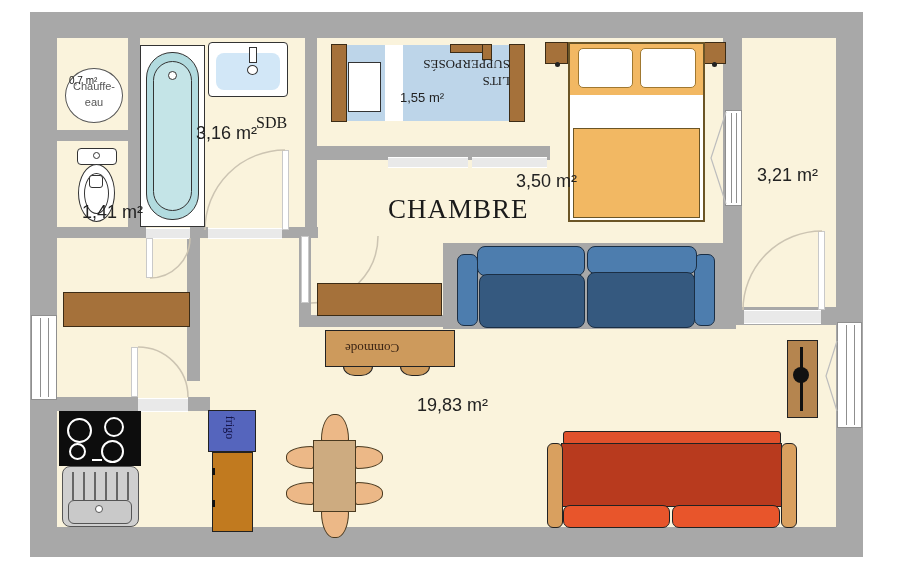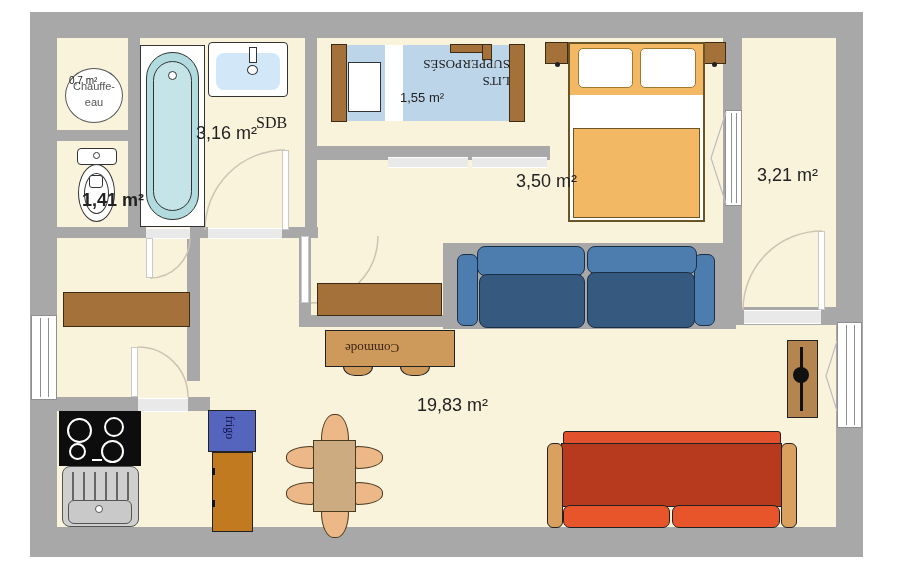--- a/index.html
+++ b/index.html
@@ -167,24 +167,25 @@
   <div class="furn" style="left:321px;top:510px;width:28px;height:28px;background:#ecb887;border:1.5px solid #4a3a20;border-radius:3px 3px 50% 50% / 3px 3px 100% 100%;"></div>
   <div class="furn" style="left:286px;top:446px;width:28px;height:23px;background:#ecb887;border:1.5px solid #4a3a20;border-radius:100% 3px 3px 100% / 50% 3px 3px 50%;"></div>
   <div class="furn" style="left:286px;top:482px;width:28px;height:23px;background:#ecb887;border:1.5px solid #4a3a20;border-radius:100% 3px 3px 100% / 50% 3px 3px 50%;"></div>
   <div class="furn" style="left:355px;top:446px;width:28px;height:23px;background:#ecb887;border:1.5px solid #4a3a20;border-radius:3px 100% 100% 3px / 3px 50% 50% 3px;"></div>
   <div class="furn" style="left:355px;top:482px;width:28px;height:23px;background:#ecb887;border:1.5px solid #4a3a20;border-radius:3px 100% 100% 3px / 3px 50% 50% 3px;"></div>
   <div class="furn" style="left:313px;top:440px;width:43px;height:72px;background:#cdab80;border:1.5px solid #4a3a20;"></div>
 
   <div class="lbl" style="left:65px;top:80px;width:58px;text-align:center;font-size:11px;color:#555;">Chauffe-</div>
   <div class="lbl" style="left:65px;top:96px;width:58px;text-align:center;font-size:11px;color:#555;">eau</div>
   <div class="lbl area" style="left:69px;top:75px;font-size:10px;">0,7 m²</div>
-  <div class="lbl area" style="left:82px;top:190px;font-weight:bold;">1,41 m²</div>
+  <div class="lbl area" style="left:82px;top:202px;">1,41 m²</div>
   <div class="lbl area" style="left:196px;top:123px;">3,16 m²</div>
   <div class="lbl serif" style="left:256px;top:114px;font-size:16px;">SDB</div>
   <div class="lbl flip serif" style="left:400px;top:55px;width:110px;font-size:13px;line-height:1.3;white-space:normal;text-align:left;color:#222;">LITS SUPPERPOSÉS</div>
   <div class="lbl area" style="left:400px;top:90px;font-size:13px;">1,55 m²</div>
+  <div class="lbl serif" style="left:388px;top:194px;font-size:27px;letter-spacing:1px;">CHAMBRE</div>
   <div class="lbl area" style="left:516px;top:171px;">3,50 m²</div>
   <div class="lbl area" style="left:757px;top:165px;">3,21 m²</div>
   <div class="lbl area" style="left:417px;top:395px;">19,83 m²</div>
   <div class="lbl flip serif" style="left:345px;top:340px;font-size:13px;color:#3a2414;">Commode</div>
   <div class="lbl serif" style="left:218px;top:420px;font-size:12px;color:#15154a;transform:rotate(90deg);transform-origin:center;">frigo</div>
 
 </div>
 
 </body></html>

